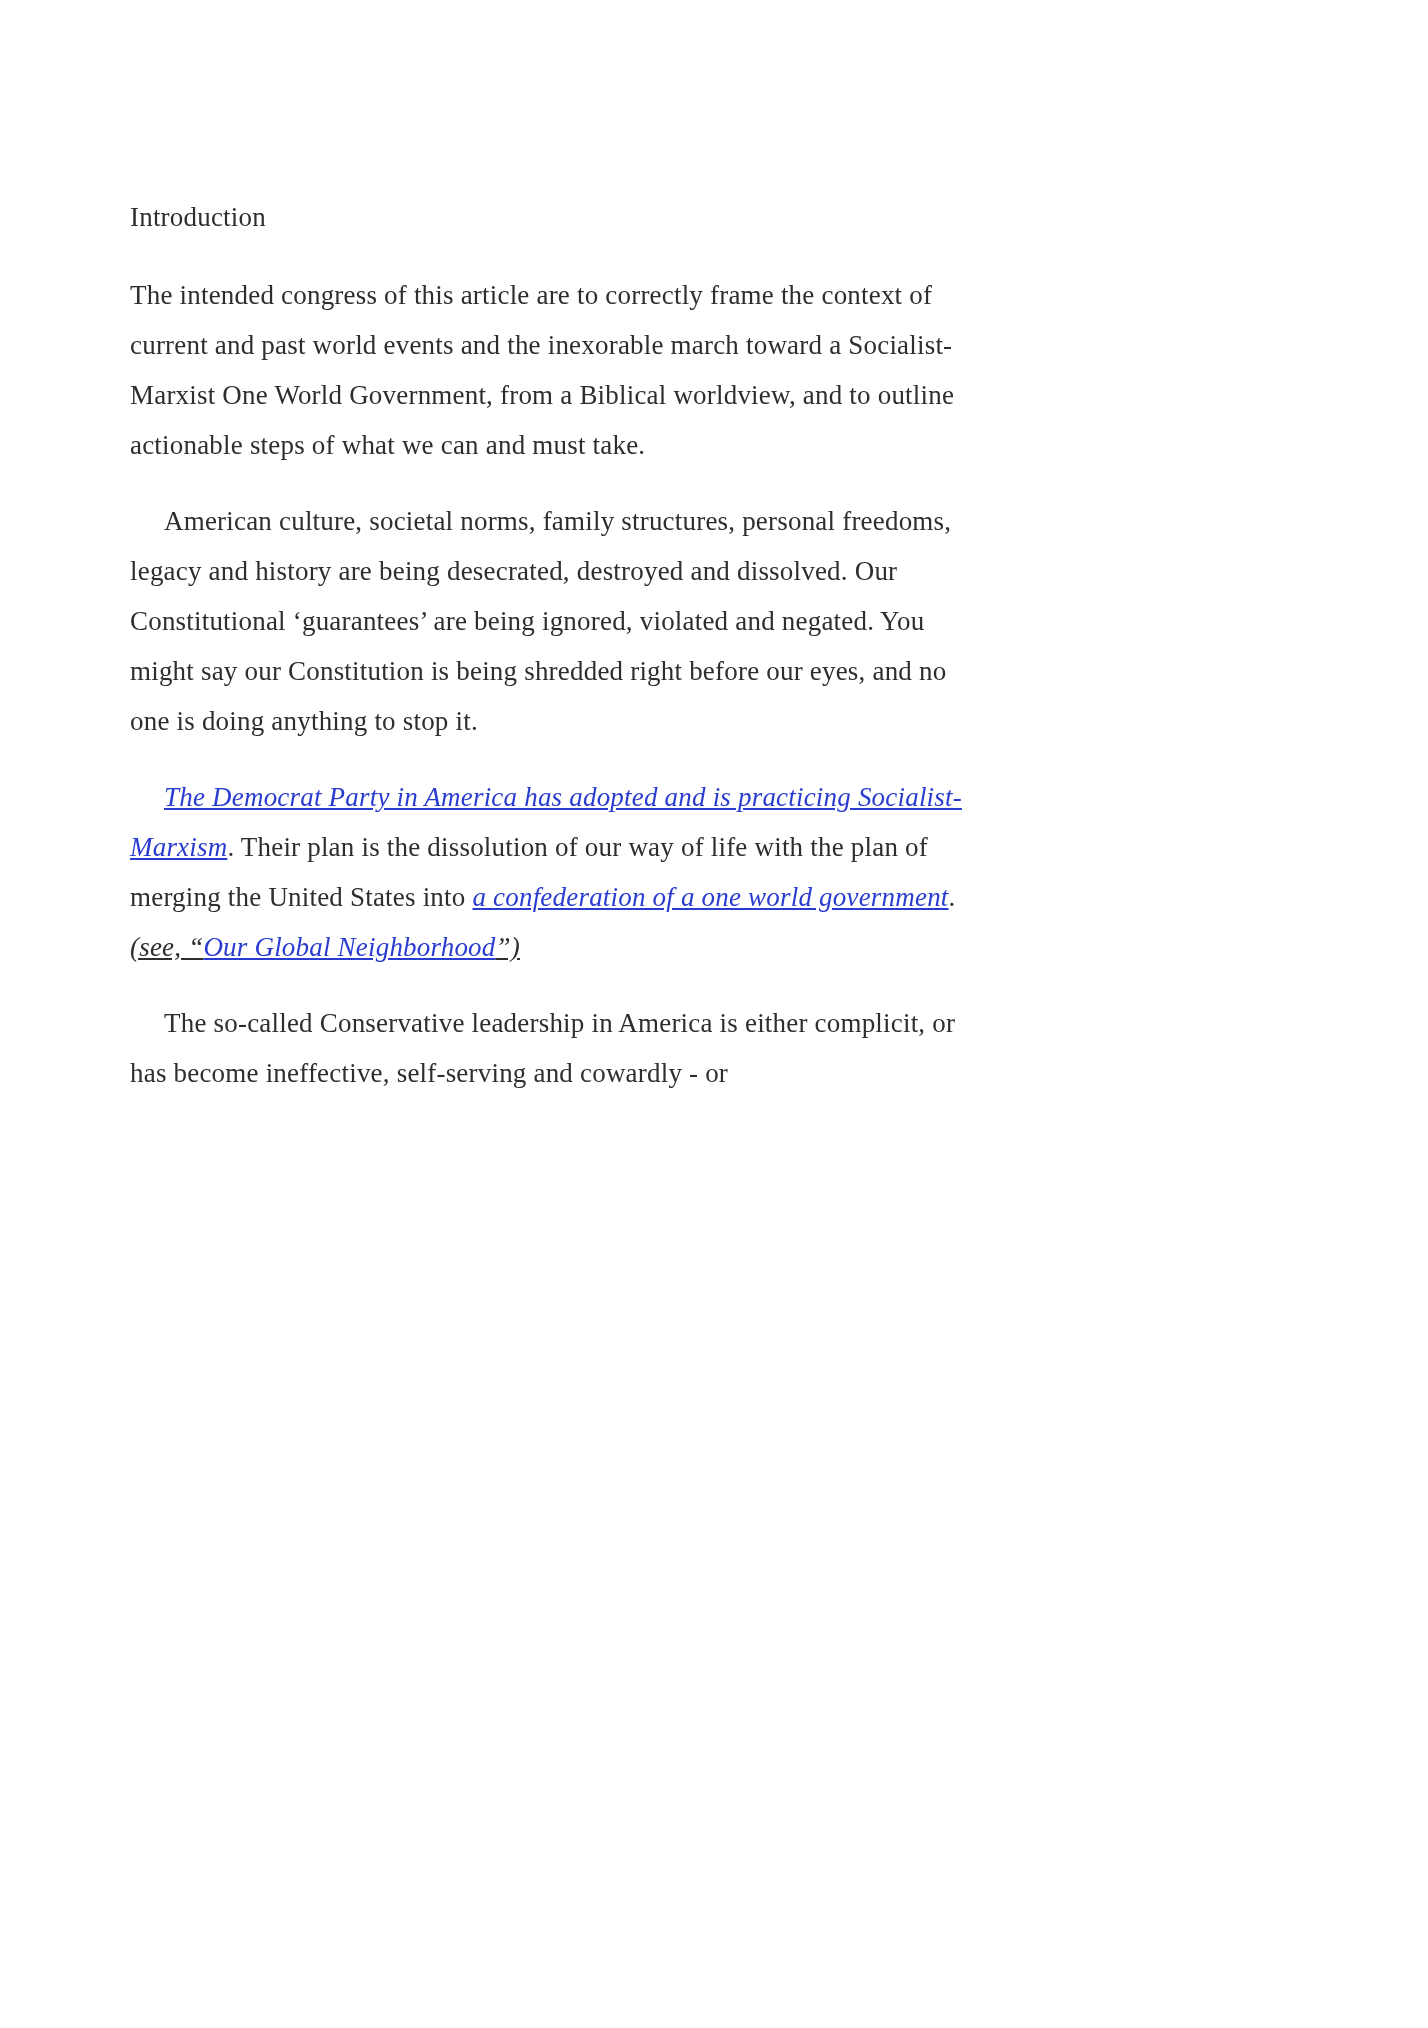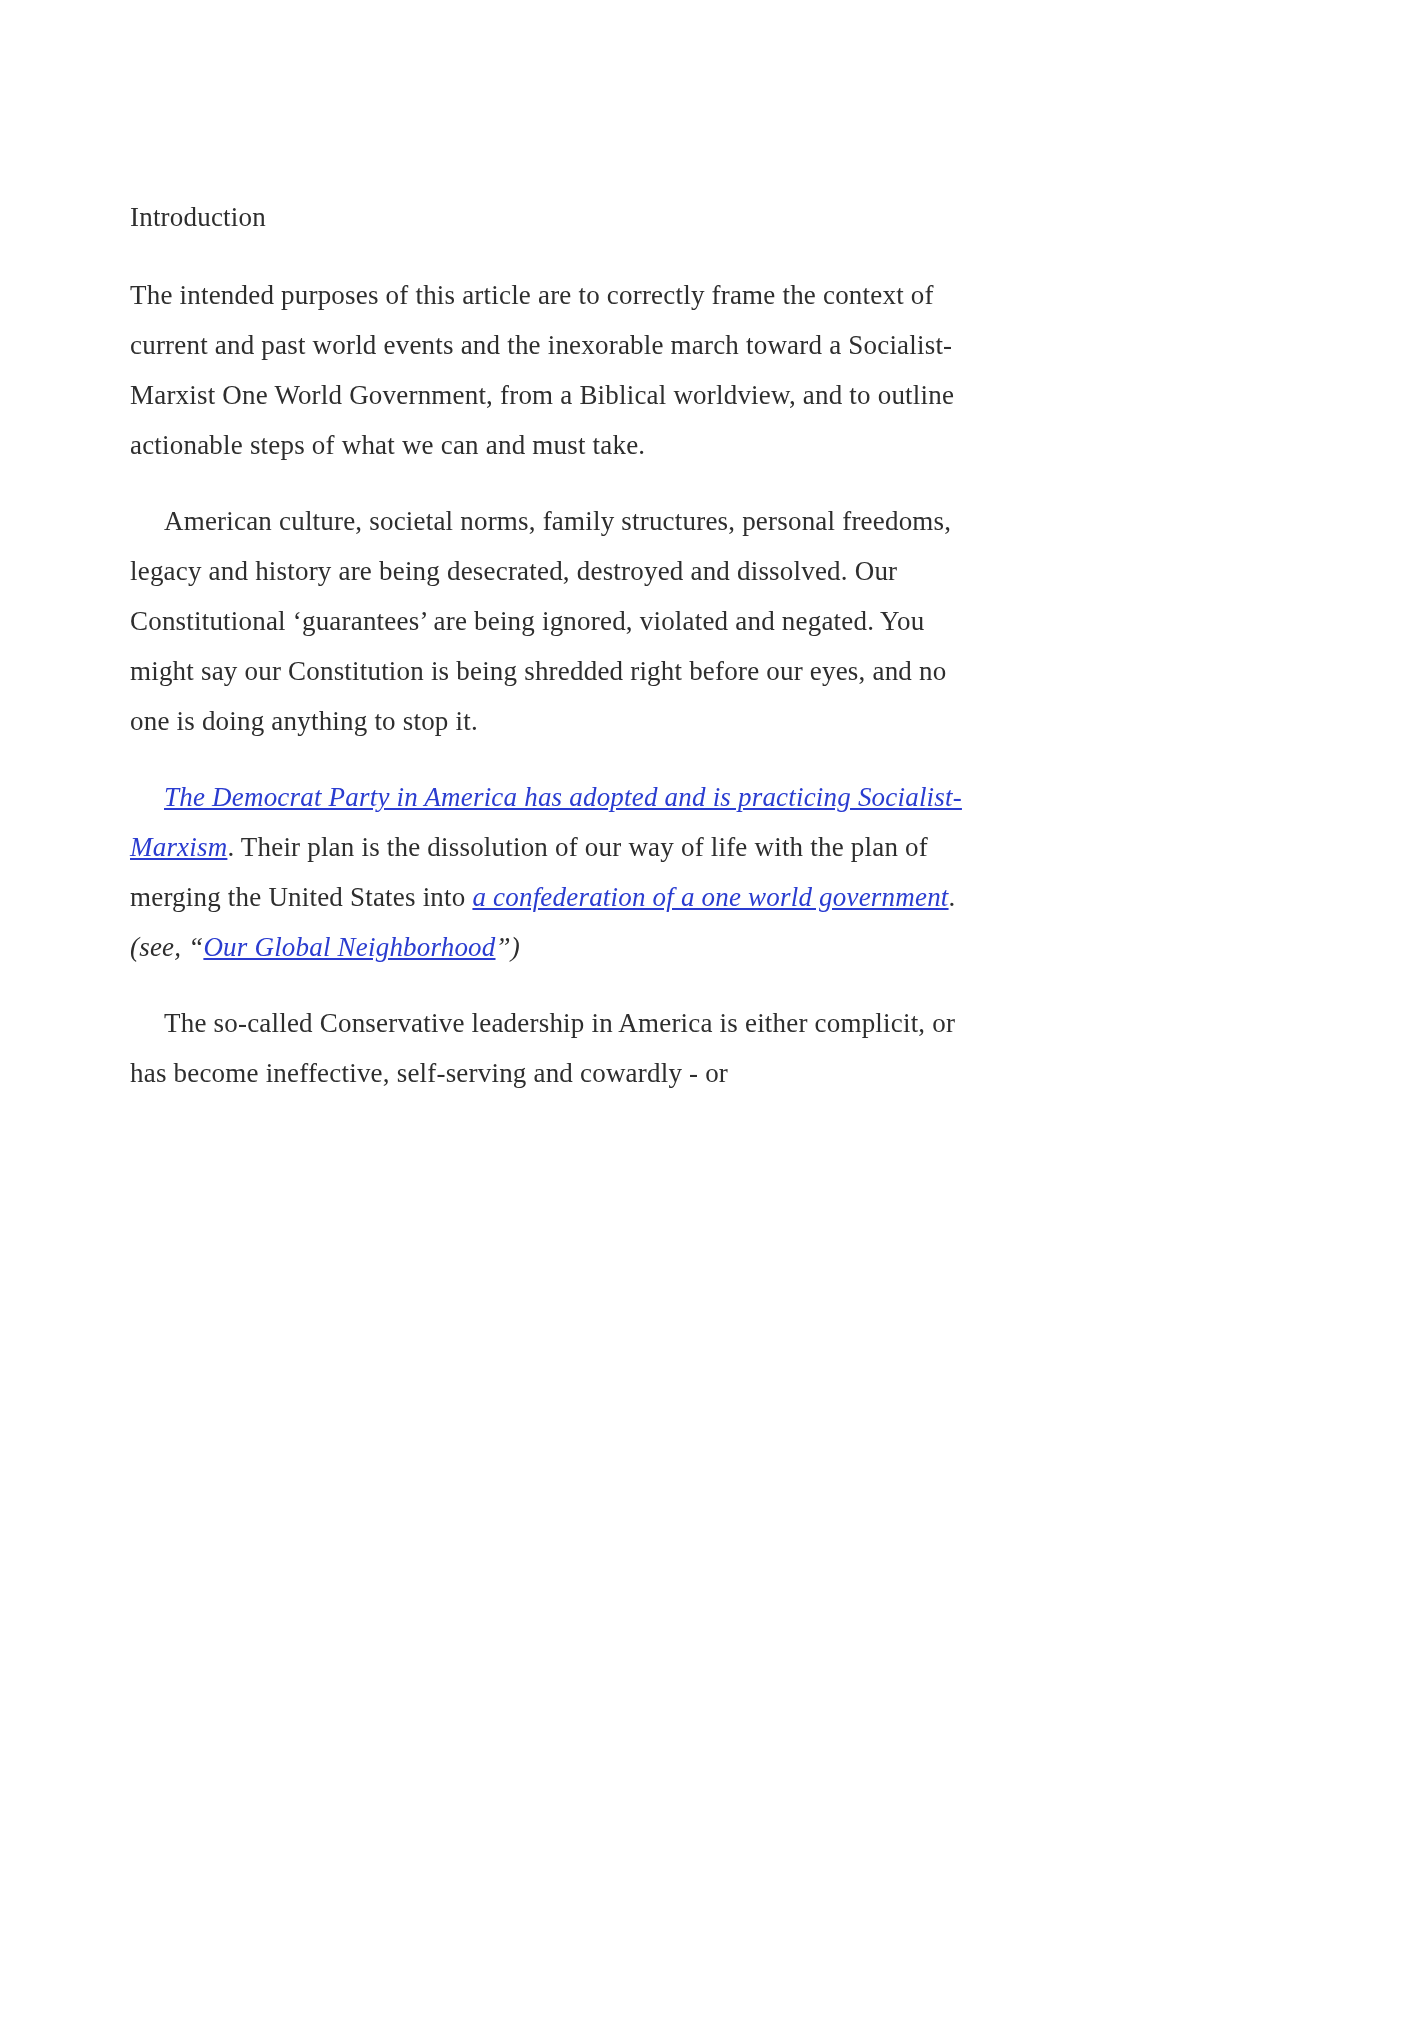--- a/index.html
+++ b/index.html
@@ -30,37 +30,38 @@
     margin: 0 0 26px 0;
   }
   .para.indent {
     text-indent: 34px;
   }
   .run {
     color: inherit;
   }
   .run.italic {
     font-style: italic;
+    text-decoration: underline;
   }
   .doc-link {
     color: #2a3cd0;
     font-style: italic;
     text-decoration: underline;
     cursor: pointer;
   }
 </style>
 </head>
 <body>
 
 <div class="page">
 
   <h1 class="doc-heading">Introduction</h1>
 
   <p class="para">
-    <span class="run">The intended purposes of this article are to correctly frame the context of current and past world events and the inexorable march toward a Socialist-Marxist One World Government, from a Biblical worldview, and to outline actionable steps of what we can and must take.</span>
+    <span class="run">The intended congress of this article are to correctly frame the context of current and past world events and the inexorable march toward a Socialist-Marxist One World Government, from a Biblical worldview, and to outline actionable steps of what we can and must take.</span>
   </p>
 
   <p class="para indent">
     <span class="run">American culture, societal norms, family structures, personal freedoms, legacy and history are being desecrated, destroyed and dissolved. Our Constitutional ‘guarantees’ are being ignored, violated and negated. You might say our Constitution is being shredded right before our eyes, and no one is doing anything to stop it.</span>
   </p>
 
   <p class="para indent">
     <a class="doc-link">The Democrat Party in America has adopted and is practicing Socialist-Marxism</a><span class="run">.  Their plan is the dissolution of our way of life with the plan of merging the United States into </span><a class="doc-link">a confederation of a one world government</a><span class="run">.  </span><span class="run italic">(see, “</span><a class="doc-link">Our Global Neighborhood</a><span class="run italic">”)</span>
   </p>
 

